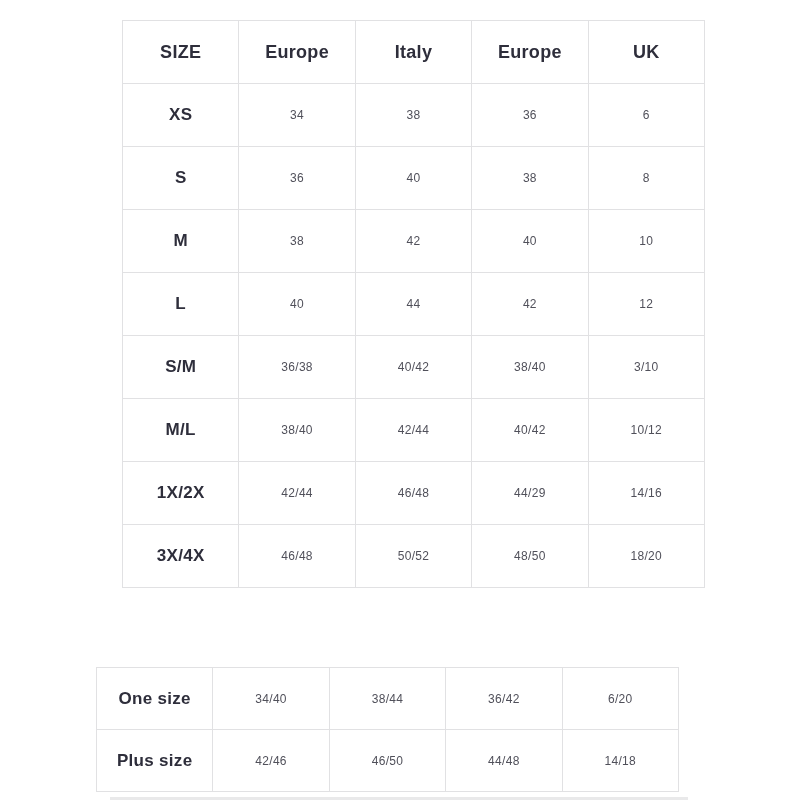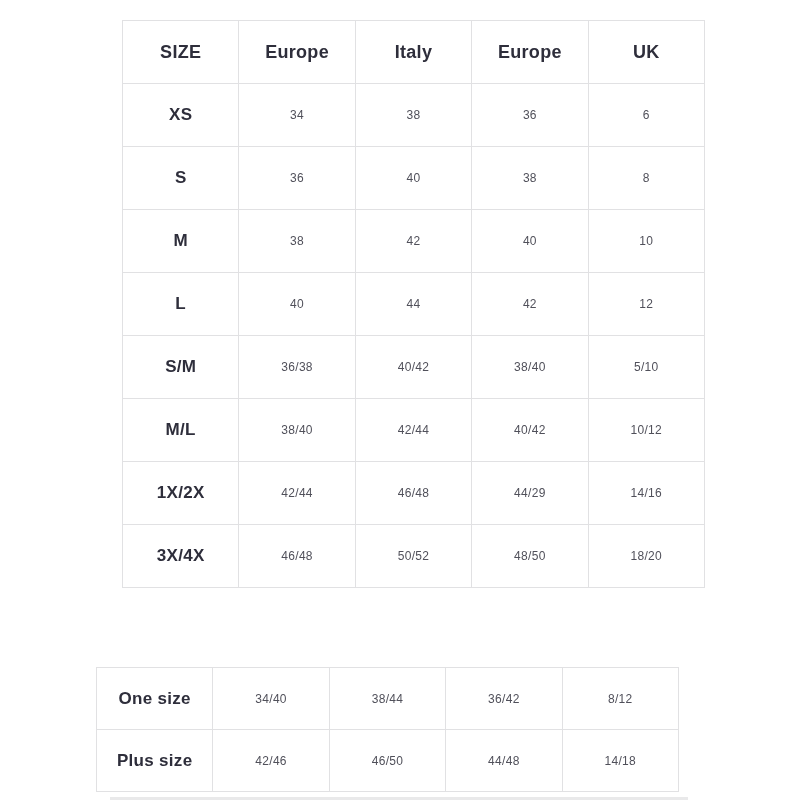--- a/index.html
+++ b/index.html
@@ -101,21 +101,21 @@
           <td>40</td>
           <td>44</td>
           <td>42</td>
           <td>12</td>
         </tr>
         <tr>
           <td class="label-cell">S/M</td>
           <td>36/38</td>
           <td>40/42</td>
           <td>38/40</td>
-          <td>5/10</td>
+          <td>3/10</td>
         </tr>
         <tr>
           <td class="label-cell">M/L</td>
           <td>38/40</td>
           <td>42/44</td>
           <td>40/42</td>
           <td>10/12</td>
         </tr>
         <tr>
           <td class="label-cell">1X/2X</td>
@@ -134,21 +134,21 @@
       </tbody>
   </table>
 
   <table class="tbl" id="special-table">
     <tbody id="special-body">
         <tr>
           <td class="label-cell">One size</td>
           <td>34/40</td>
           <td>38/44</td>
           <td>36/42</td>
-          <td>8/12</td>
+          <td>6/20</td>
         </tr>
         <tr>
           <td class="label-cell">Plus size</td>
           <td>42/46</td>
           <td>46/50</td>
           <td>44/48</td>
           <td>14/18</td>
         </tr>
       </tbody>
   </table>

